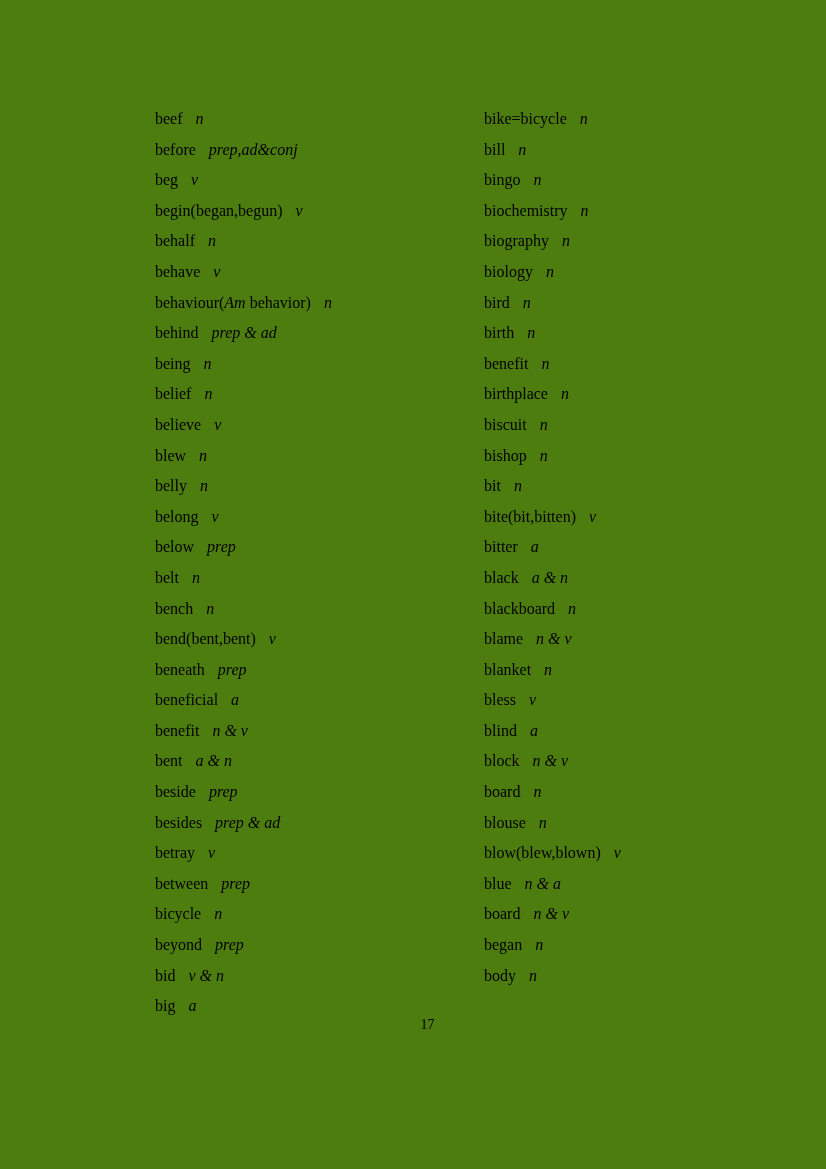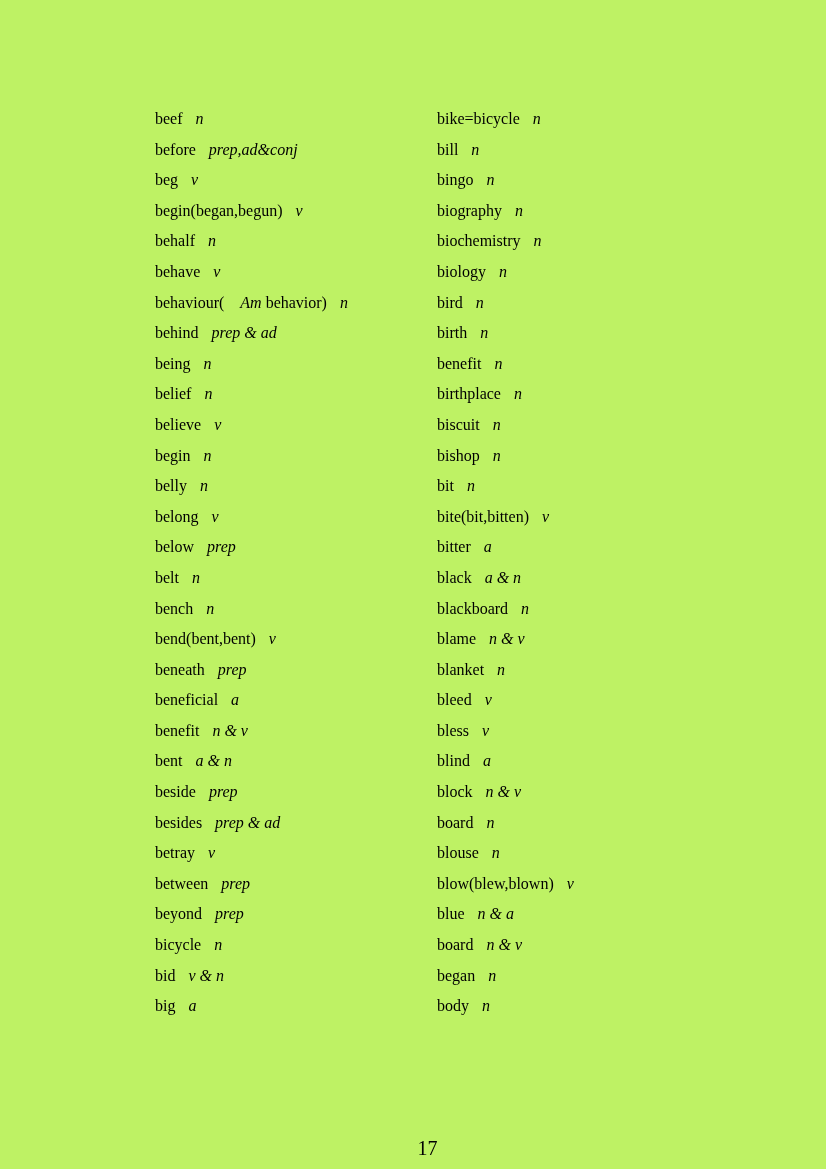--- a/index.html
+++ b/index.html
@@ -11,107 +11,106 @@
     width: 826px;
     height: 1169px;
     position: relative;
     font-family: "Liberation Serif", "DejaVu Serif", serif;
     color: #000000;
     overflow: hidden;
   }
   .page {
     position: absolute;
     inset: 0;
-    background: #bef264;
+    background: #4d7c0f;
   }
   .col {
     position: absolute;
     top: 104px;
   }
   .col-left  { left: 155px; }
-  .col-right { left: 437px; }
+  .col-right { left: 484px; }
   .row {
     height: 30.6px;
     line-height: 30.6px;
     font-size: 16px;
     white-space: nowrap;
   }
   .word { font-style: normal; }
   .pos {
     font-style: italic;
     margin-left: 13px;
   }
-  .it { font-style: italic; margin-left: 16px; }
+  .it { font-style: italic; }
   .page-number {
     position: absolute;
-    top: 1139px;
+    top: 1016px;
     left: 155px;
     width: 545px;
     text-align: center;
-    font-size: 20px;
+    font-size: 14px;
     line-height: 18px;
   }
 </style>
 </head>
 <body>
 
 <div class="page">
   <div class="col col-left" id="col-left">
       <div class="row"><span class="word">beef</span><span class="pos">n</span></div>
       <div class="row"><span class="word">before</span><span class="pos">prep,ad&amp;conj</span></div>
       <div class="row"><span class="word">beg</span><span class="pos">v</span></div>
       <div class="row"><span class="word">begin(began,begun)</span><span class="pos">v</span></div>
       <div class="row"><span class="word">behalf</span><span class="pos">n</span></div>
       <div class="row"><span class="word">behave</span><span class="pos">v</span></div>
       <div class="row"><span class="word"><span>behaviour(</span><span class="it">Am</span><span> behavior)</span></span><span class="pos">n</span></div>
       <div class="row"><span class="word">behind</span><span class="pos">prep &amp; ad</span></div>
       <div class="row"><span class="word">being</span><span class="pos">n</span></div>
       <div class="row"><span class="word">belief</span><span class="pos">n</span></div>
       <div class="row"><span class="word">believe</span><span class="pos">v</span></div>
-      <div class="row"><span class="word">begin</span><span class="pos">n</span></div>
+      <div class="row"><span class="word">blew</span><span class="pos">n</span></div>
       <div class="row"><span class="word">belly</span><span class="pos">n</span></div>
       <div class="row"><span class="word">belong</span><span class="pos">v</span></div>
       <div class="row"><span class="word">below</span><span class="pos">prep</span></div>
       <div class="row"><span class="word">belt</span><span class="pos">n</span></div>
       <div class="row"><span class="word">bench</span><span class="pos">n</span></div>
       <div class="row"><span class="word">bend(bent,bent)</span><span class="pos">v</span></div>
       <div class="row"><span class="word">beneath</span><span class="pos">prep</span></div>
       <div class="row"><span class="word">beneficial</span><span class="pos">a</span></div>
       <div class="row"><span class="word">benefit</span><span class="pos">n &amp; v</span></div>
       <div class="row"><span class="word">bent</span><span class="pos">a &amp; n</span></div>
       <div class="row"><span class="word">beside</span><span class="pos">prep</span></div>
       <div class="row"><span class="word">besides</span><span class="pos">prep &amp; ad</span></div>
       <div class="row"><span class="word">betray</span><span class="pos">v</span></div>
       <div class="row"><span class="word">between</span><span class="pos">prep</span></div>
+      <div class="row"><span class="word">bicycle</span><span class="pos">n</span></div>
       <div class="row"><span class="word">beyond</span><span class="pos">prep</span></div>
-      <div class="row"><span class="word">bicycle</span><span class="pos">n</span></div>
       <div class="row"><span class="word">bid</span><span class="pos">v &amp; n</span></div>
       <div class="row"><span class="word">big</span><span class="pos">a</span></div>
     </div>
   <div class="col col-right" id="col-right">
       <div class="row"><span class="word">bike=bicycle</span><span class="pos">n</span></div>
       <div class="row"><span class="word">bill</span><span class="pos">n</span></div>
       <div class="row"><span class="word">bingo</span><span class="pos">n</span></div>
+      <div class="row"><span class="word">biochemistry</span><span class="pos">n</span></div>
       <div class="row"><span class="word">biography</span><span class="pos">n</span></div>
-      <div class="row"><span class="word">biochemistry</span><span class="pos">n</span></div>
       <div class="row"><span class="word">biology</span><span class="pos">n</span></div>
       <div class="row"><span class="word">bird</span><span class="pos">n</span></div>
       <div class="row"><span class="word">birth</span><span class="pos">n</span></div>
       <div class="row"><span class="word">benefit</span><span class="pos">n</span></div>
       <div class="row"><span class="word">birthplace</span><span class="pos">n</span></div>
       <div class="row"><span class="word">biscuit</span><span class="pos">n</span></div>
       <div class="row"><span class="word">bishop</span><span class="pos">n</span></div>
       <div class="row"><span class="word">bit</span><span class="pos">n</span></div>
       <div class="row"><span class="word">bite(bit,bitten)</span><span class="pos">v</span></div>
       <div class="row"><span class="word">bitter</span><span class="pos">a</span></div>
       <div class="row"><span class="word">black</span><span class="pos">a &amp; n</span></div>
       <div class="row"><span class="word">blackboard</span><span class="pos">n</span></div>
       <div class="row"><span class="word">blame</span><span class="pos">n &amp; v</span></div>
       <div class="row"><span class="word">blanket</span><span class="pos">n</span></div>
-      <div class="row"><span class="word">bleed</span><span class="pos">v</span></div>
       <div class="row"><span class="word">bless</span><span class="pos">v</span></div>
       <div class="row"><span class="word">blind</span><span class="pos">a</span></div>
       <div class="row"><span class="word">block</span><span class="pos">n &amp; v</span></div>
       <div class="row"><span class="word">board</span><span class="pos">n</span></div>
       <div class="row"><span class="word">blouse</span><span class="pos">n</span></div>
       <div class="row"><span class="word">blow(blew,blown)</span><span class="pos">v</span></div>
       <div class="row"><span class="word">blue</span><span class="pos">n &amp; a</span></div>
       <div class="row"><span class="word">board</span><span class="pos">n &amp; v</span></div>
       <div class="row"><span class="word">began</span><span class="pos">n</span></div>
       <div class="row"><span class="word">body</span><span class="pos">n</span></div>

